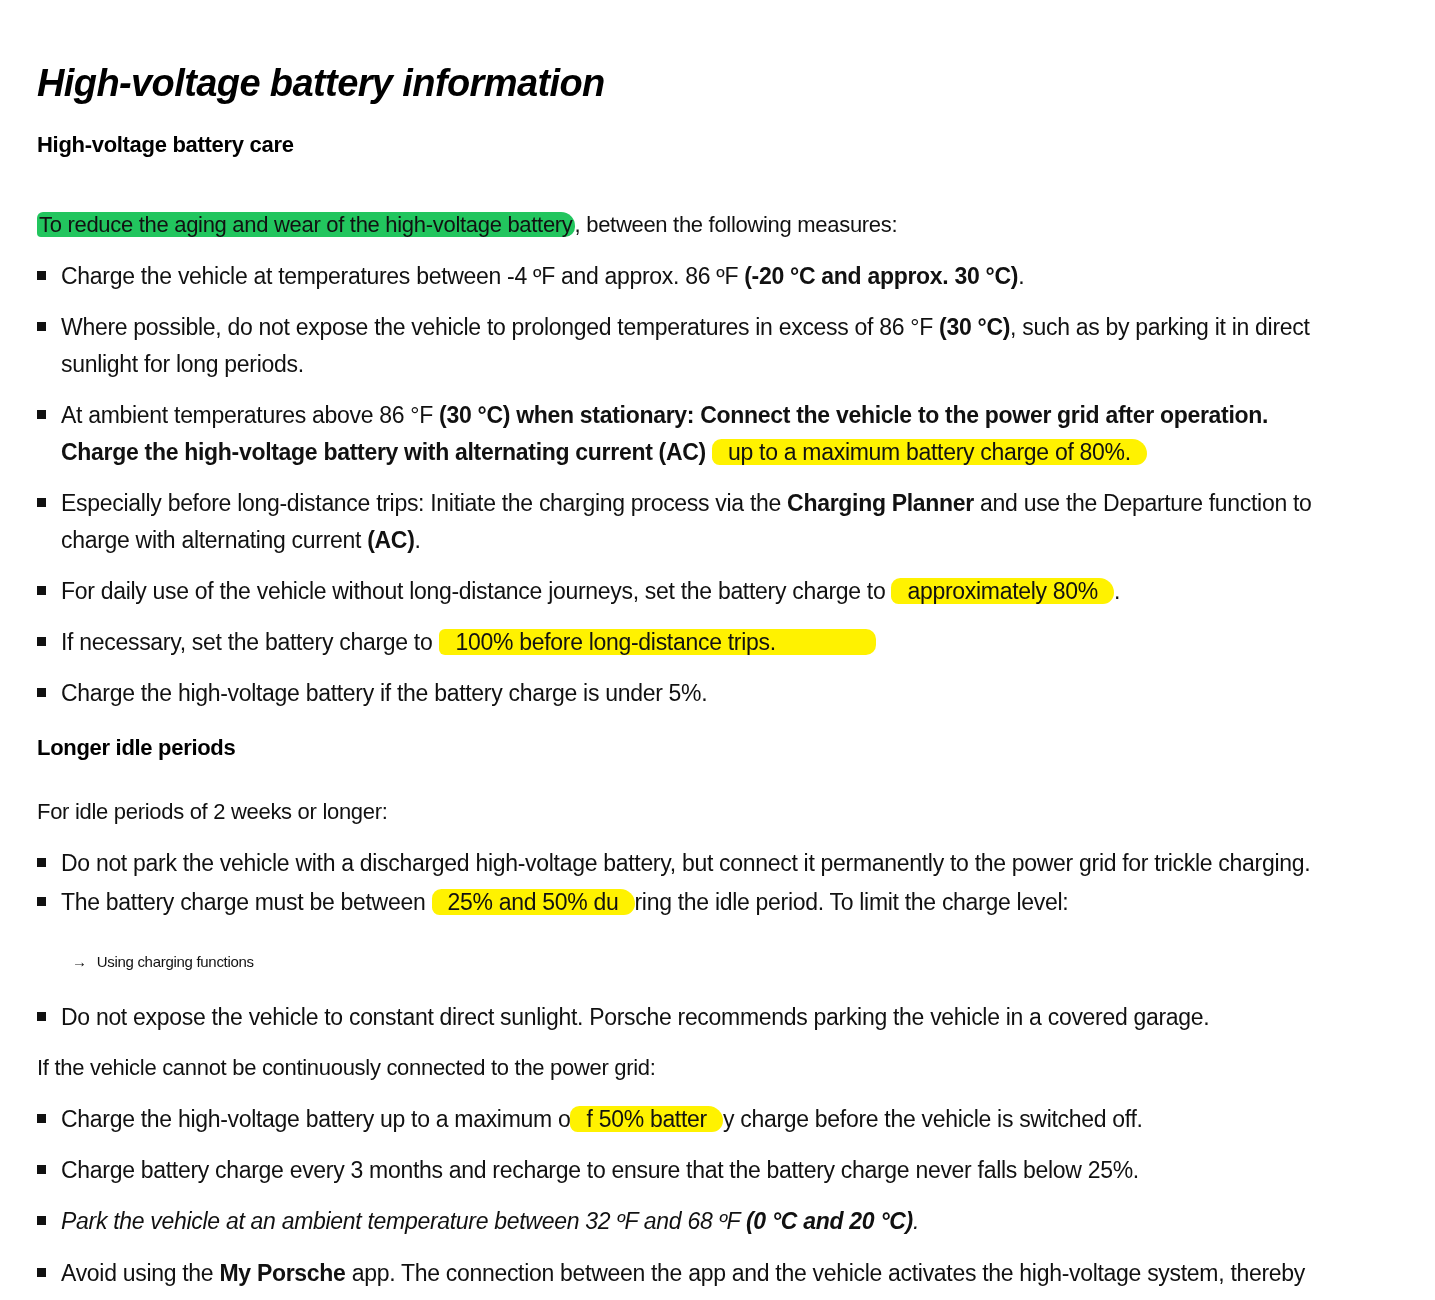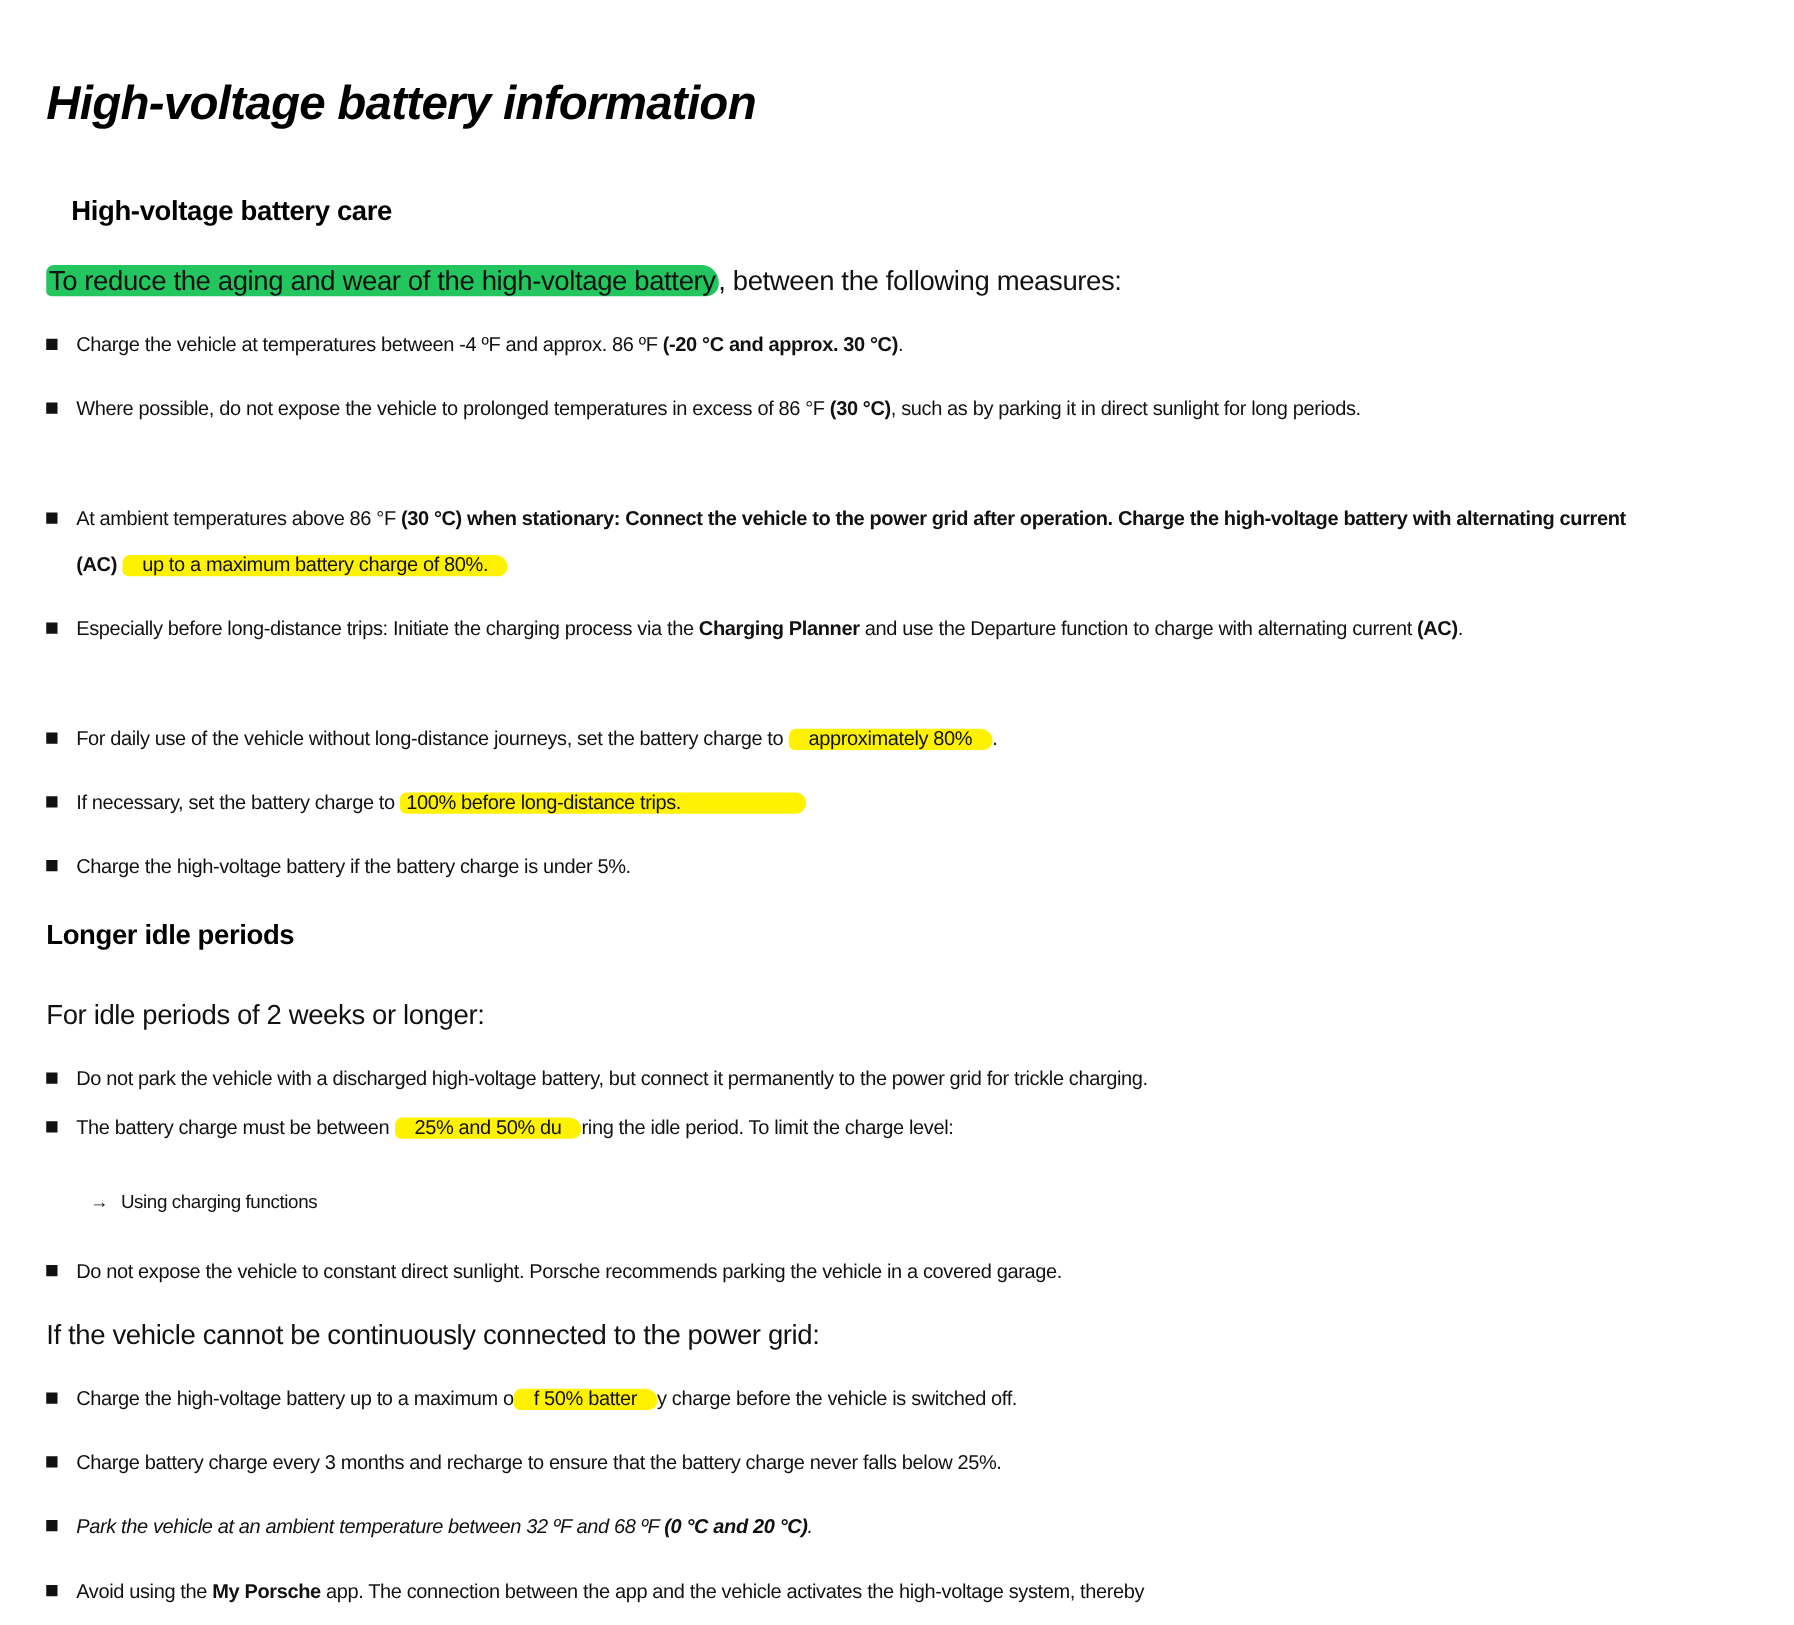--- a/index.html
+++ b/index.html
@@ -10,40 +10,40 @@
   }
   .page { position: relative; padding: 0 0 0 37px; }
   h1 {
     margin: 0; position: absolute; top: 62px; left: 37px;
     font-size: 38px; font-weight: bold; letter-spacing: -0.6px; color: #000; font-style: italic;
   }
   h2 {
     margin: 0; font-size: 29px; font-weight: bold; letter-spacing: -0.4px; color: #000;
   }
   .line { position: absolute; left: 37px; font-size: 22px; letter-spacing: -0.3px; white-space: nowrap; }
-  .bullet-item { position: absolute; left: 37px; width: 1290px; font-size: 16px; letter-spacing: -0.3px; line-height: 37px; }
+  .bullet-item { position: absolute; left: 37px; width: 1290px; font-size: 23px; letter-spacing: -0.3px; line-height: 37px; }
   .bullet-item .sq {
     position: absolute; left: 0; top: 13px; width: 9px; height: 9px; background: #111;
   }
   .bullet-item .txt { display: block; margin-left: 24px; }
   b { font-weight: bold; }
   .hl-green { background: #22c55e; border-radius: 6px 14px 10px 4px; padding: 0 2px; }
   .hl-yellow { background: #fff200; border-radius: 10px 16px 12px 8px; padding: 0 16px; margin-top: 22px; }
-  .hl-yellow-wide { background: #fff200; border-radius: 6px 10px 10px 6px; padding: 0 100px 0 5px; text-align: center; }
+  .hl-yellow-wide { background: #fff200; border-radius: 6px 10px 10px 6px; padding: 0 100px 0 17px; text-align: center; }
   .sub-link { position: absolute; left: 72px; font-size: 15px; letter-spacing: -0.3px; }
   .arrow { display: inline-block; margin-right: 10px; }
 </style>
 </head>
 <body>
 
 <div class="page">
 
   <h1>High-voltage battery information</h1>
 
-  <h2 class="line" style="top:156px;margin-left:20px;">High-voltage battery care</h2>
+  <h2 class="line" style="top:132px;">High-voltage battery care</h2>
 
   <div class="line" style="top:212px;">
     <span class="hl-green">To reduce the aging and wear of the high-voltage battery</span><span>, between the following measures:</span>
   </div>
 
   <div class="bullet-item" style="top:258px;">
     <span class="sq"></span>
     <span class="txt"><span>Charge the vehicle at temperatures between -4 ºF and approx. 86 ºF </span><b>(-20 °C and approx. 30 °C)</b><span>.</span></span>
   </div>
 

